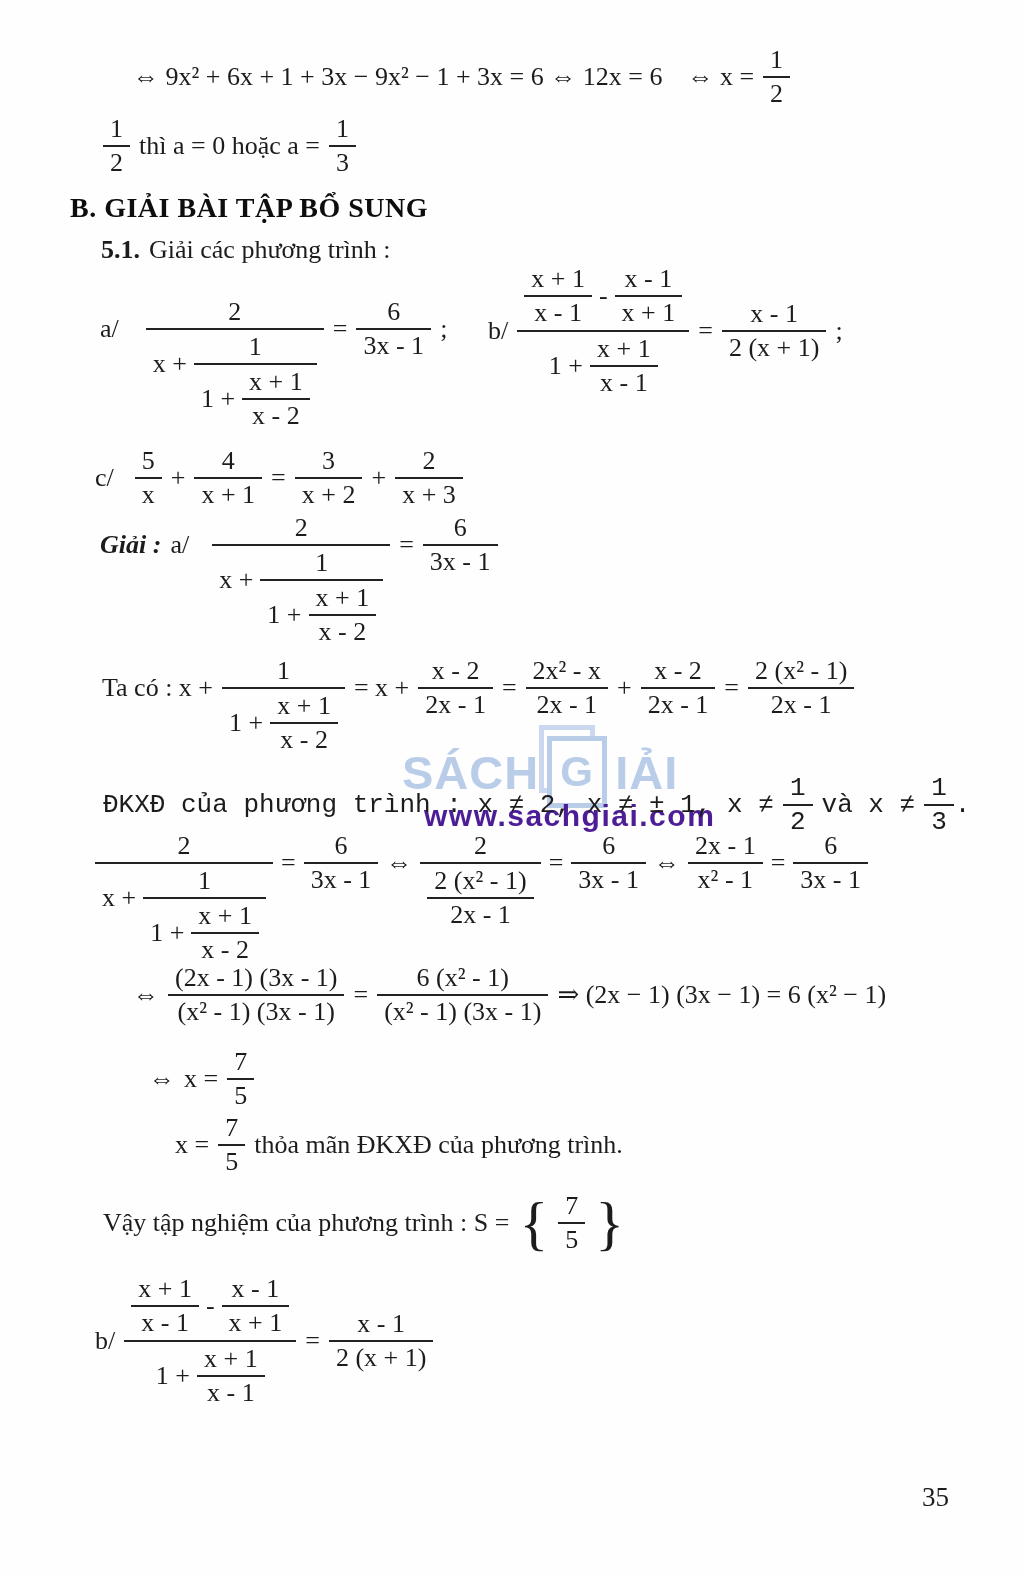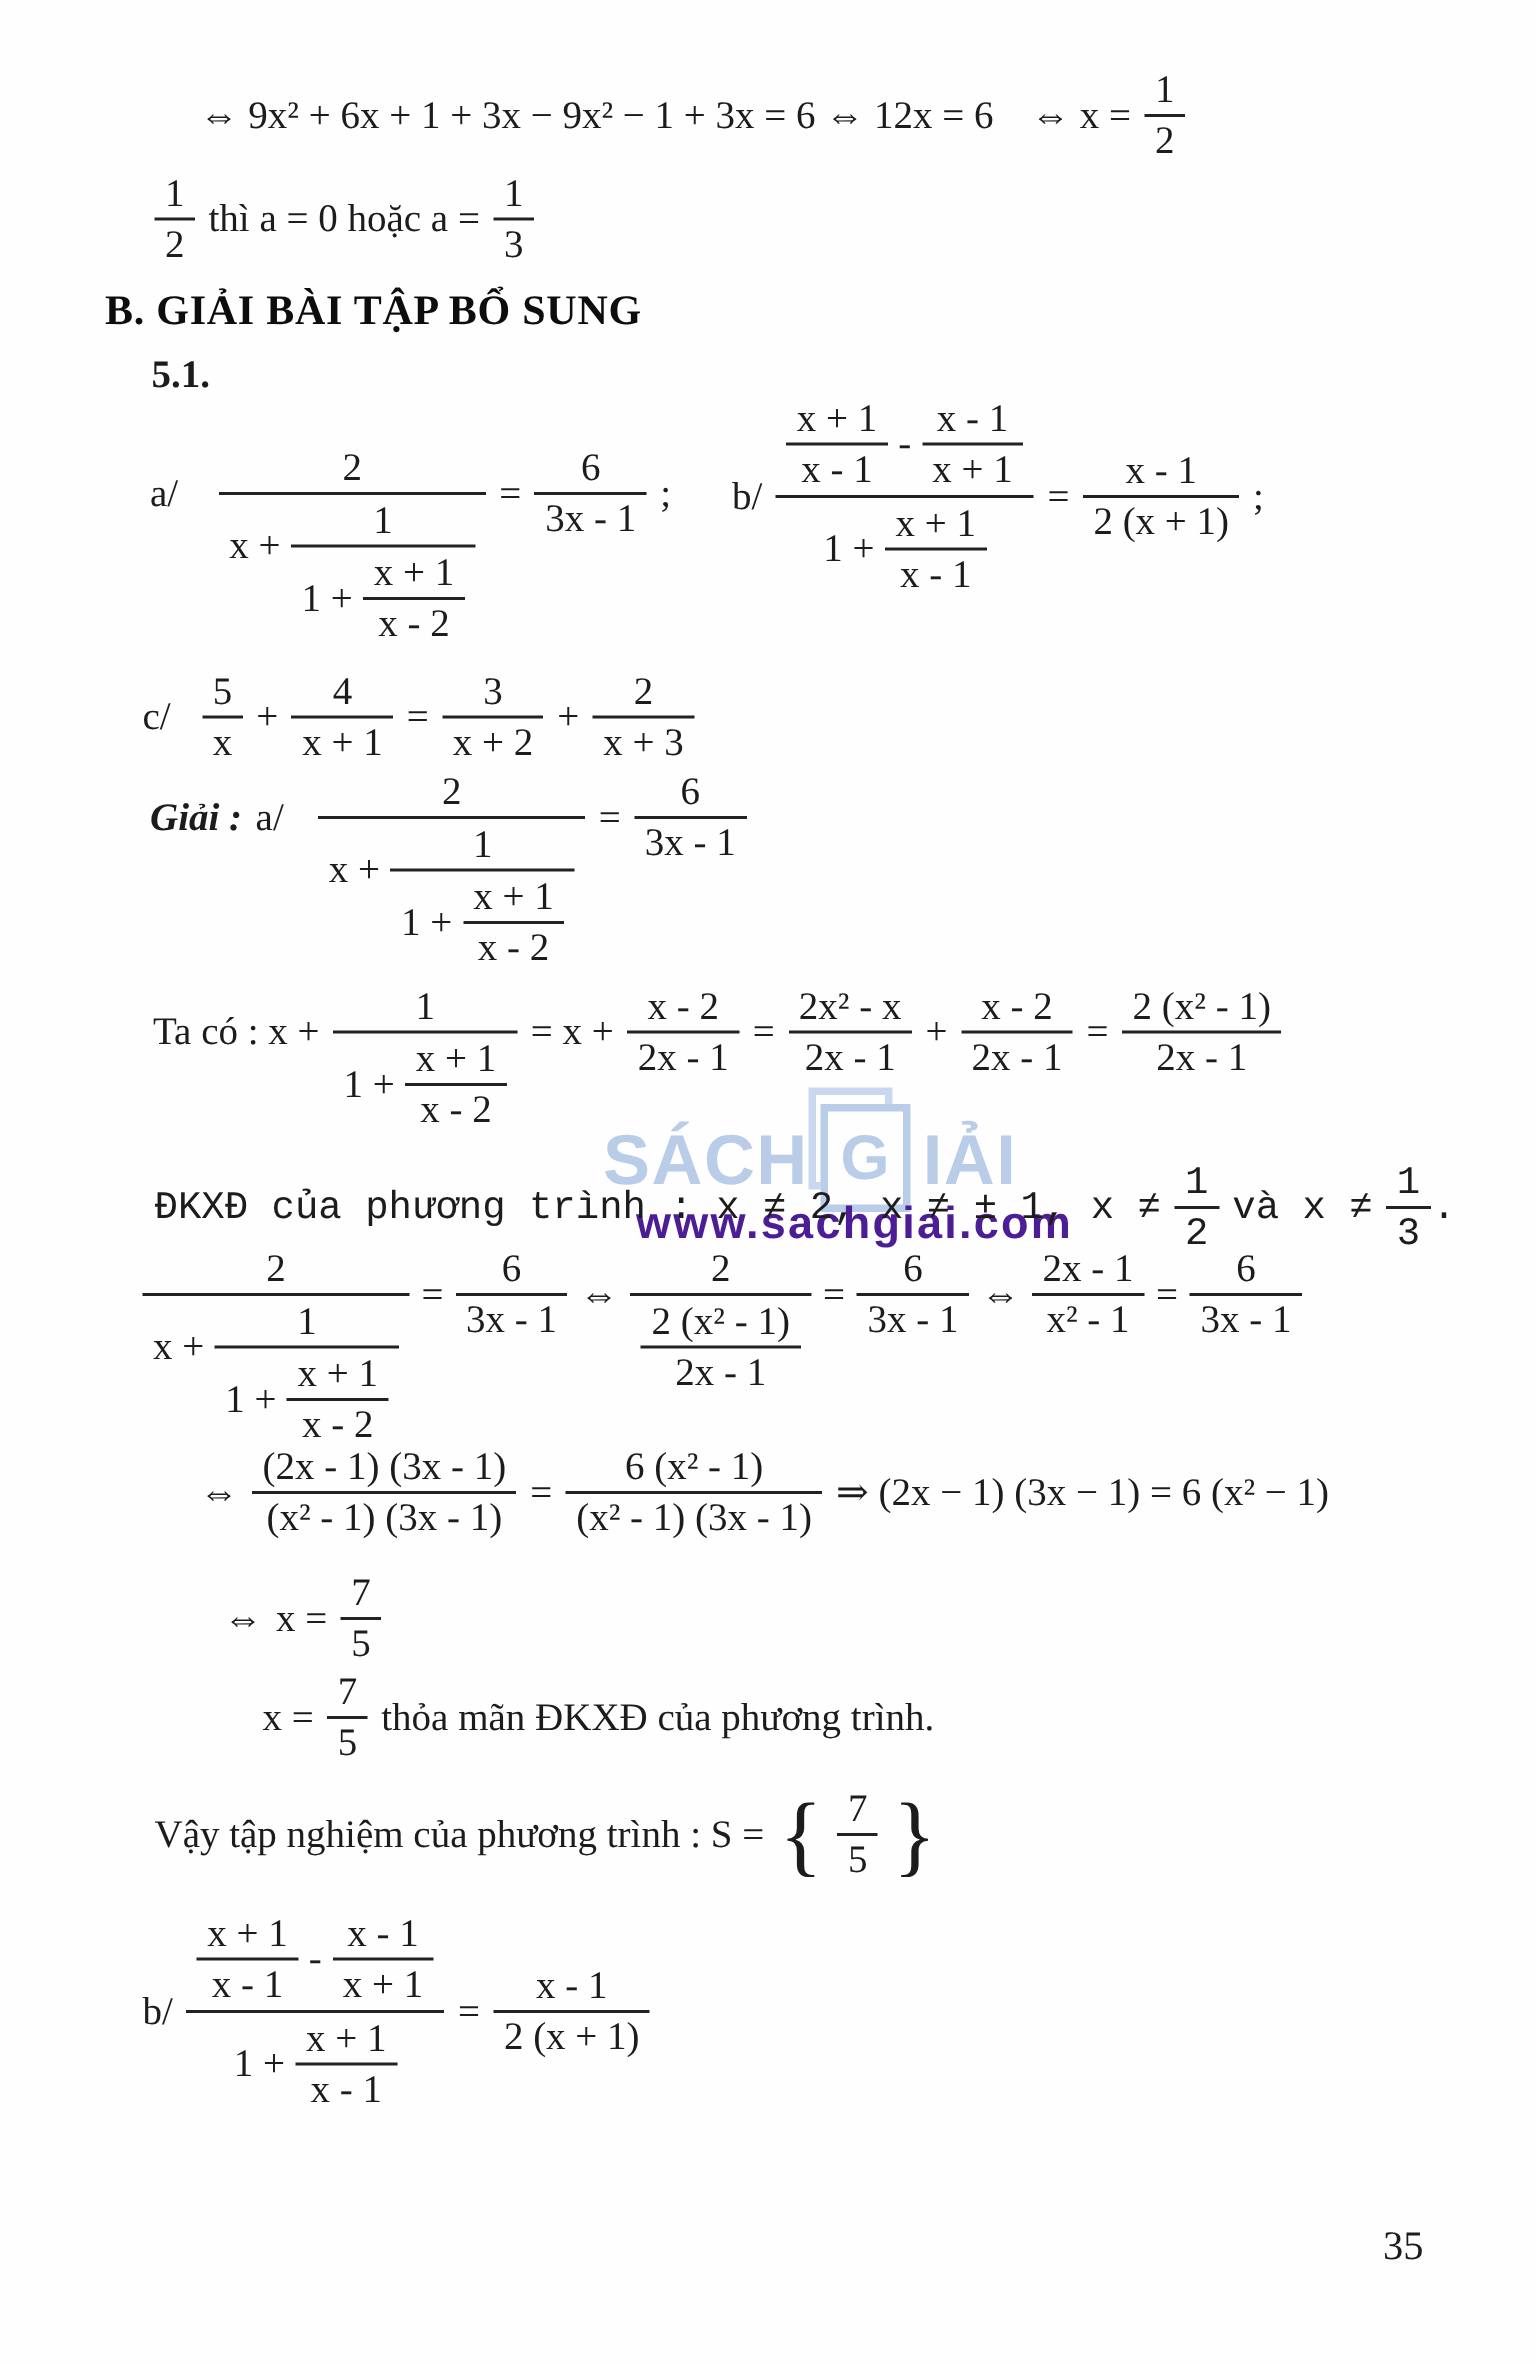--- a/index.html
+++ b/index.html
@@ -84,20 +84,21 @@
   <span class="frac">
     <span class="fnum">1</span>
     <span class="fden">3</span>
   </span>
 </div>
 
 <div class="heading" style="left:70px; top:192px;">B. GIẢI BÀI TẬP BỔ SUNG</div>
 
 <div class="sub-heading mrow" style="left:89px; top:235px; position:absolute;margin-left:12px;">
   <span class="bold">5.1.</span>
+  <span>Giải các phương trình :</span>
 </div>
 
 <div class="mrow start" style="left:100px; top:296px;">
   <span class="tshift">a/</span>
   <span class="frac" style="margin-left:18px;">
     <span class="fnum">2</span>
     <span class="fden hrow-s">
       <span class="tshift">x +</span>
       <span class="frac">
         <span class="fnum">1</span>

